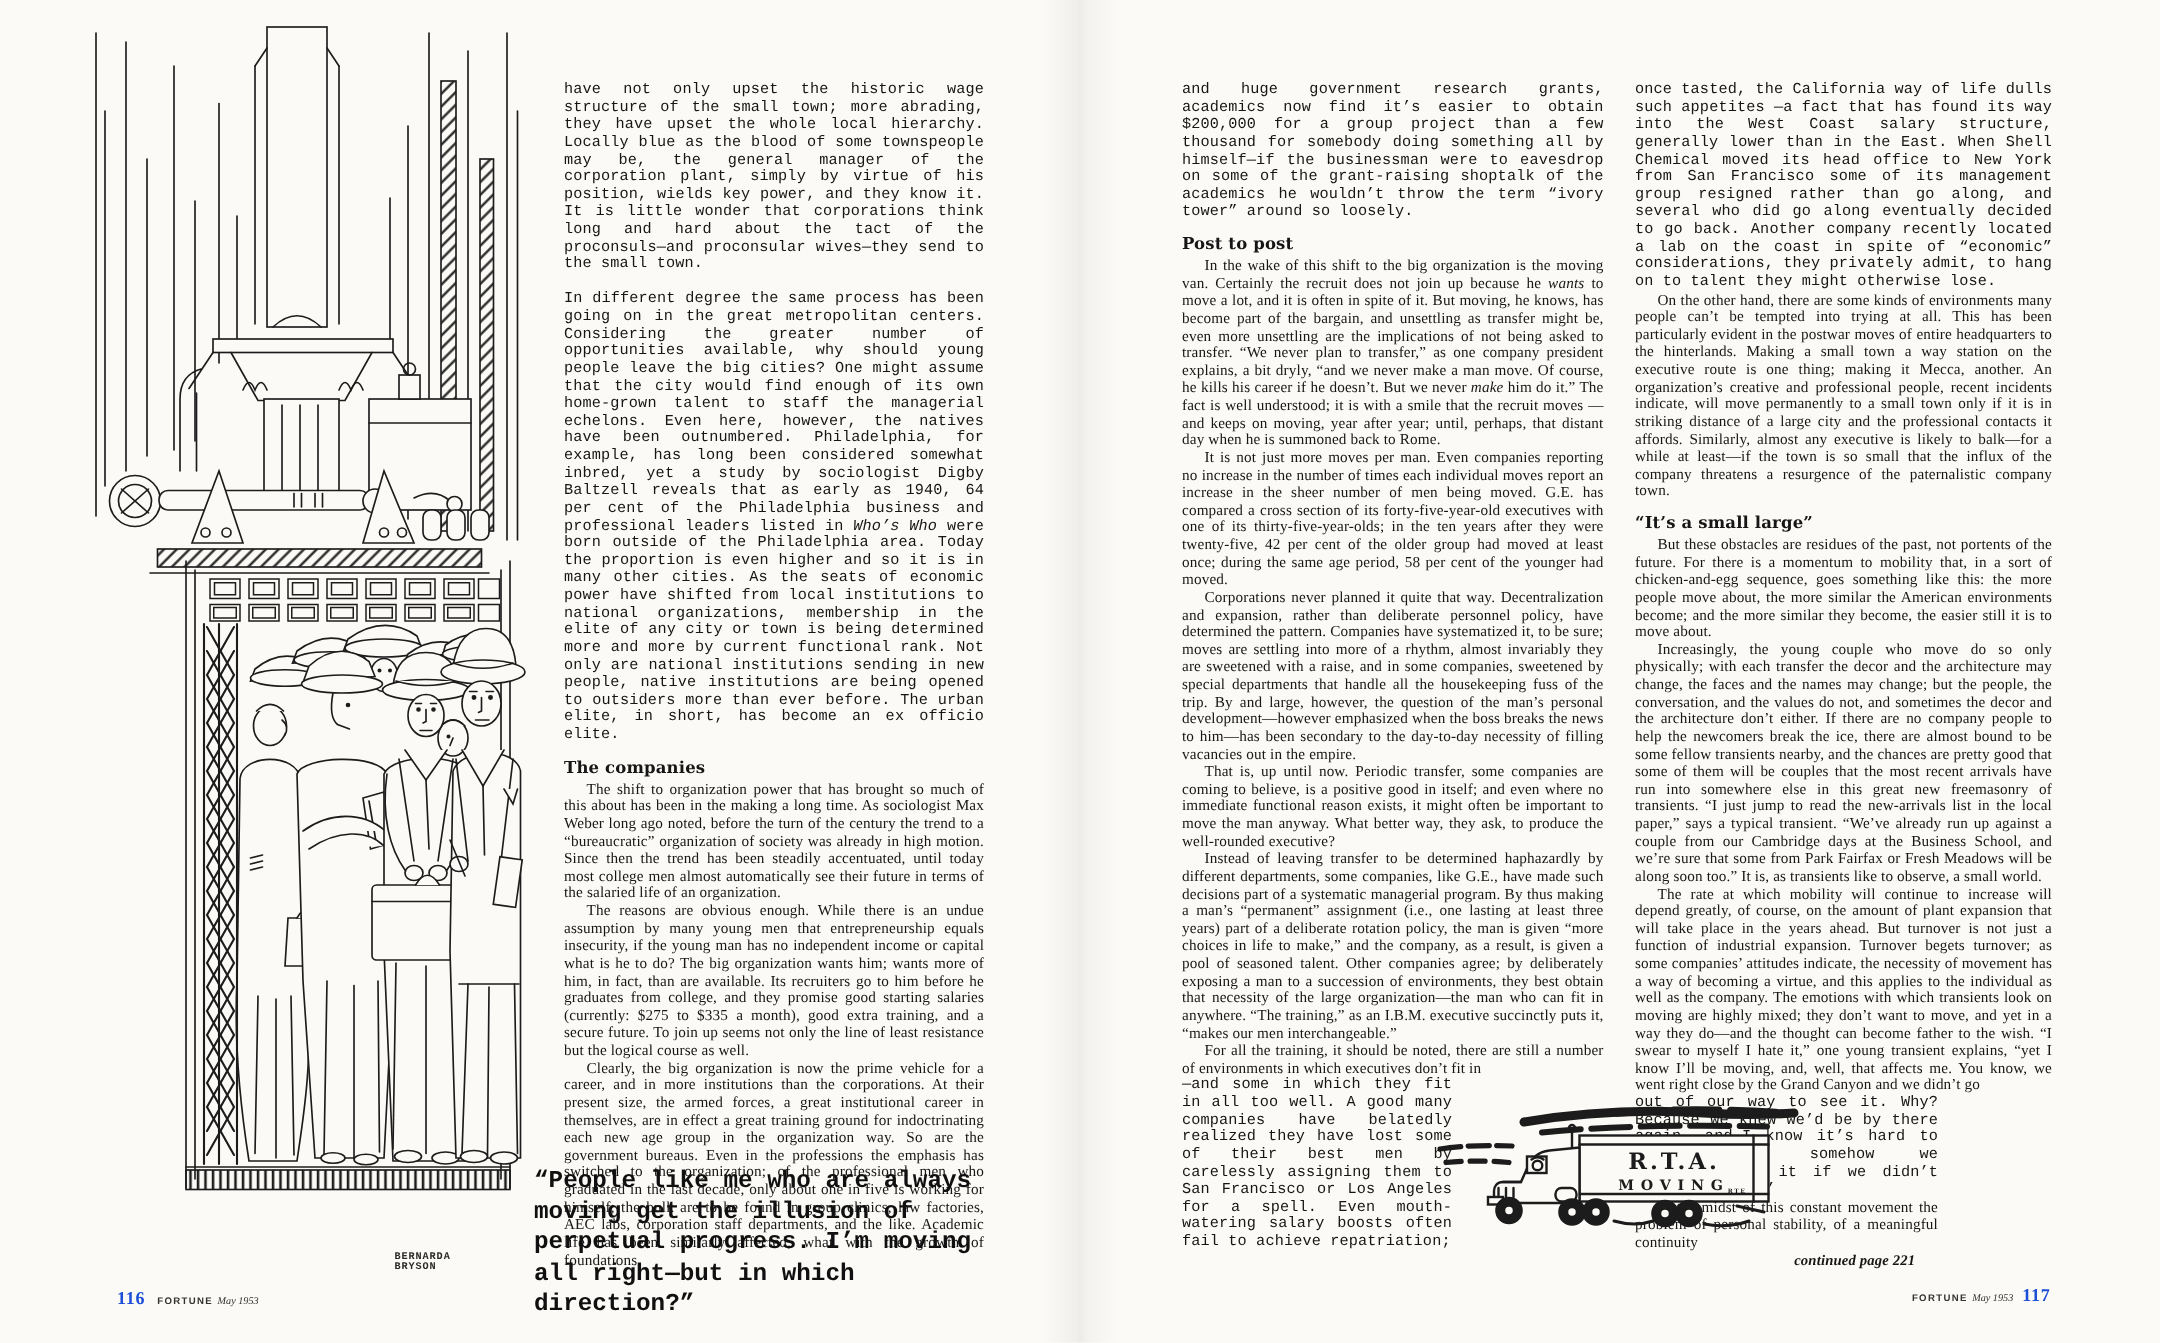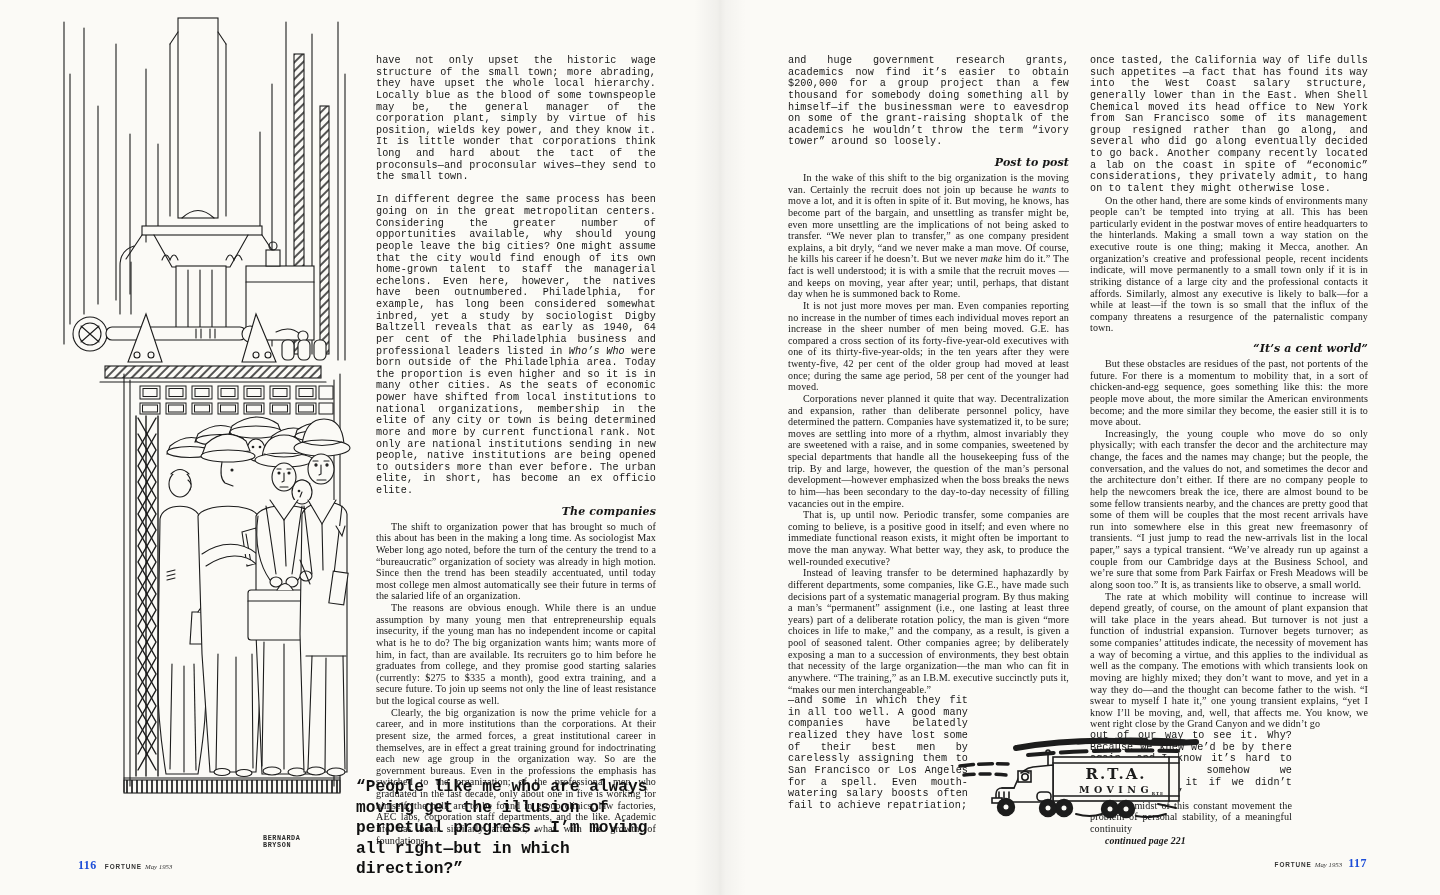--- a/index.html
+++ b/index.html
@@ -20,26 +20,26 @@
   }
   #col1{left:376px;width:280px;}
   #col2{left:788px;width:281px;}
   #col3{left:1090px;width:278px;}
   .col p{margin:0;text-indent:15px;}
   .col p.noindent{text-indent:0;font-family:Liberation Mono, monospace;}
   .col p.gap{margin-top:11.6px;}
   .col h3{
     font-family:"DejaVu Serif","Liberation Serif",serif;
     font-size:11px;line-height:12px;font-weight:700;
-    margin:9px 0 3px 0;letter-spacing:0.1px;text-align:right;font-style:italic;
+    margin:9px 0 3px 0;letter-spacing:0.1px;text-align:left;
   }
   .wrap-left{width:180px;}
   .wrap-right{width:202px;margin-left:76px;}
   .continued{
-    text-align:left;font-weight:700;font-style:italic;
+    text-align:center;font-weight:700;font-style:italic;
     font-size:9.8px;margin-top:5px;text-indent:0;
   }
   .pullquote{
     position:absolute;left:356px;top:777px;width:304px;
     font-family:Liberation Mono, monospace;
     font-weight:700;font-size:16.2px;line-height:20.5px;
     color:#101010;text-align:left;
   }
   .signature{
     position:absolute;left:263px;top:835px;width:56px;
@@ -348,27 +348,28 @@
 </div>
 
 <div id="col2" class="col">
   <p class="noindent">and huge government research grants, academics now find it’s easier to obtain $200,000 for a group project than a few thousand for somebody doing something all by himself—if the businessman were to eavesdrop on some of the grant-raising shoptalk of the academics he wouldn’t throw the term “ivory tower” around so loosely.</p>
   <h3>Post to post</h3>
   <p>In the wake of this shift to the big organization is the moving van. Certainly the recruit does not join up because he <i>wants</i> to move a lot, and it is often in spite of it. But moving, he knows, has become part of the bargain, and unsettling as transfer might be, even more unsettling are the implications of not being asked to transfer. “We never plan to transfer,” as one company president explains, a bit dryly, “and we never make a man move. Of course, he kills his career if he doesn’t. But we never <i>make</i> him do it.” The fact is well understood; it is with a smile that the recruit moves —and keeps on moving, year after year; until, perhaps, that distant day when he is summoned back to Rome.</p>
   <p>It is not just more moves per man. Even companies reporting no increase in the number of times each individual moves report an increase in the sheer number of men being moved. G.E. has compared a cross section of its forty-five-year-old executives with one of its thirty-five-year-olds; in the ten years after they were twenty-five, 42 per cent of the older group had moved at least once; during the same age period, 58 per cent of the younger had moved.</p>
   <p>Corporations never planned it quite that way. Decentralization and expansion, rather than deliberate personnel policy, have determined the pattern. Companies have systematized it, to be sure; moves are settling into more of a rhythm, almost invariably they are sweetened with a raise, and in some companies, sweetened by special departments that handle all the housekeeping fuss of the trip. By and large, however, the question of the man’s personal development—however emphasized when the boss breaks the news to him—has been secondary to the day-to-day necessity of filling vacancies out in the empire.</p>
   <p>That is, up until now. Periodic transfer, some companies are coming to believe, is a positive good in itself; and even where no immediate functional reason exists, it might often be important to move the man anyway. What better way, they ask, to produce the well-rounded executive?</p>
   <p>Instead of leaving transfer to be determined haphazardly by different departments, some companies, like G.E., have made such decisions part of a systematic managerial program. By thus making a man’s “permanent” assignment (i.e., one lasting at least three years) part of a deliberate rotation policy, the man is given “more choices in life to make,” and the company, as a result, is given a pool of seasoned talent. Other companies agree; by deliberately exposing a man to a succession of environments, they best obtain that necessity of the large organization—the man who can fit in anywhere. “The training,” as an I.B.M. executive succinctly puts it, “makes our men interchangeable.”</p>
+  <p>For all the training, it should be noted, there are still a number of environments in which executives don’t fit in</p>
   <p class="noindent wrap-left">—and some in which they fit in all too well. A good many companies have belatedly realized they have lost some of their best men by carelessly assigning them to San Francisco or Los Angeles for a spell. Even mouth-watering salary boosts often fail to achieve repatriation;</p>
 </div>
 
 <div id="col3" class="col">
   <p class="noindent">once tasted, the California way of life dulls such appetites —a fact that has found its way into the West Coast salary structure, generally lower than in the East. When Shell Chemical moved its head office to New York from San Francisco some of its management group resigned rather than go along, and several who did go along eventually decided to go back. Another company recently located a lab on the coast in spite of “economic” considerations, they privately admit, to hang on to talent they might otherwise lose.</p>
   <p>On the other hand, there are some kinds of environments many people can’t be tempted into trying at all. This has been particularly evident in the postwar moves of entire headquarters to the hinterlands. Making a small town a way station on the executive route is one thing; making it Mecca, another. An organization’s creative and professional people, recent incidents indicate, will move permanently to a small town only if it is in striking distance of a large city and the professional contacts it affords. Similarly, almost any executive is likely to balk—for a while at least—if the town is so small that the influx of the company threatens a resurgence of the paternalistic company town.</p>
-  <h3>“It’s a cent world”</h3>
+  <h3>“It’s a small large”</h3>
   <p>But these obstacles are residues of the past, not portents of the future. For there is a momentum to mobility that, in a sort of chicken-and-egg sequence, goes something like this: the more people move about, the more similar the American environments become; and the more similar they become, the easier still it is to move about.</p>
   <p>Increasingly, the young couple who move do so only physically; with each transfer the decor and the architecture may change, the faces and the names may change; but the people, the conversation, and the values do not, and sometimes the decor and the architecture don’t either. If there are no company people to help the newcomers break the ice, there are almost bound to be some fellow transients nearby, and the chances are pretty good that some of them will be couples that the most recent arrivals have run into somewhere else in this great new freemasonry of transients. “I just jump to read the new-arrivals list in the local paper,” says a typical transient. “We’ve already run up against a couple from our Cambridge days at the Business School, and we’re sure that some from Park Fairfax or Fresh Meadows will be along soon too.” It is, as transients like to observe, a small world.</p>
   <p>The rate at which mobility will continue to increase will depend greatly, of course, on the amount of plant expansion that will take place in the years ahead. But turnover is not just a function of industrial expansion. Turnover begets turnover; as some companies’ attitudes indicate, the necessity of movement has a way of becoming a virtue, and this applies to the individual as well as the company. The emotions with which transients look on moving are highly mixed; they don’t want to move, and yet in a way they do—and the thought can become father to the wish. “I swear to myself I hate it,” one young transient explains, “yet I know I’ll be moving, and, well, that affects me. You know, we went right close by the Grand Canyon and we didn’t go</p>
   <p class="noindent wrap-right">out of our way to see it. Why? Because we knew we’d be by there again, and—I know it’s hard to understand—but somehow we wouldn’t like it if we didn’t feel that way.”</p>
   <p class="wrap-right">In the midst of this constant movement the problem of personal stability, of a meaningful continuity</p>
   <p class="continued">continued page 221</p>
 </div>
 
 <svg id="truck" class="ill" width="245" height="88" viewBox="0 0 245 88">
   <g stroke="#1c1c1c" fill="none" stroke-linecap="round">

